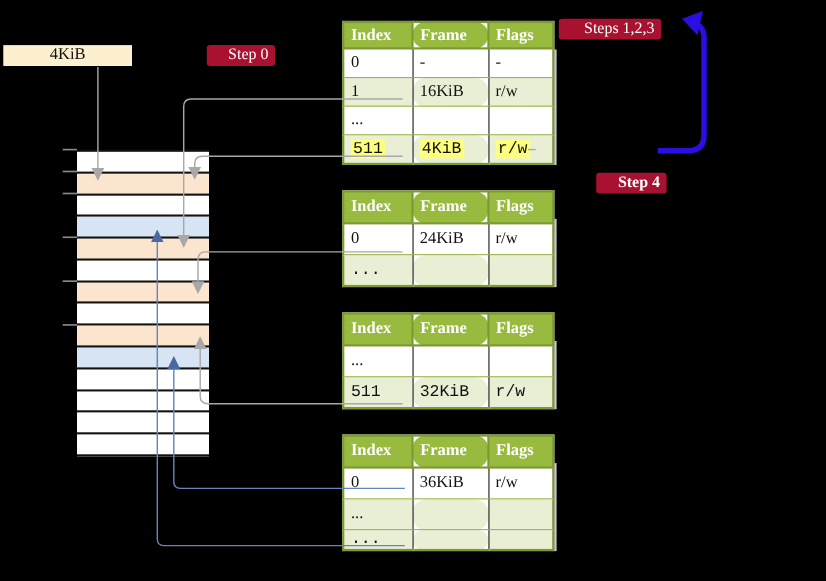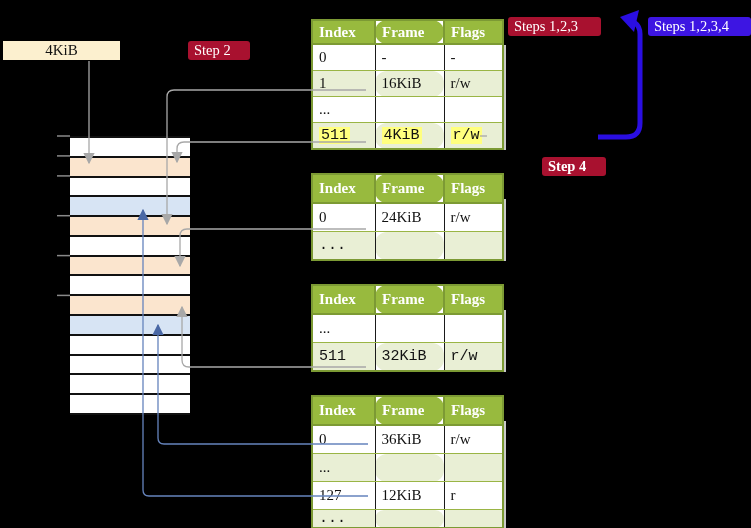--- a/index.html
+++ b/index.html
@@ -8,21 +8,21 @@
     font-family:"Liberation Serif","DejaVu Serif",serif;
   }
   
   .box-label{
     position:absolute;left:3px;top:41px;width:117px;height:19px;
     background:var(--cream,#fcf0cf);color:#111;font-size:15px;line-height:19px;
     text-align:center;
   }
   .badge{
     position:absolute;height:19px;line-height:19px;border-radius:3px;
-    color:#fff;font-size:14.5px;text-align:left;padding:0 6px;
+    color:#fff;font-size:14.5px;text-align:right;padding:0 6px;
     background:var(--badge-red,#a8112f);
   }
   .badge.step0{left:188px;top:41px;width:50px;}
   .badge.steps123{left:508px;top:17px;width:81px;}
   .badge.steps1234{left:648px;top:17px;width:91px;background:var(--badge-blue,#3d15e2);}
   .badge.step4{left:542px;top:157px;width:52px;font-weight:bold;}
   
   .memstack{
     position:absolute;left:70px;top:136px;width:120px;height:279px;
     display:flex;flex-direction:column;border-top:2px solid #111;
@@ -66,23 +66,22 @@
   
   .overlay{position:absolute;left:0;top:0;z-index:5;pointer-events:none;}
 </style>
 </head>
 <body>
 
 <div class="canvas">
 
   <div class="box-label">4KiB</div>
 
-  <div class="badge step0">Step 2</div>
+  <div class="badge step0">Step 0</div>
   <div class="badge steps123">Steps 1,2,3</div>
-  <div class="badge steps1234">Steps 1,2,3,4</div>
   <div class="badge step4">Step 4</div>
 
   <div class="memstack" id="memstack">
       <div class="mrow white"></div>
       <div class="mrow peach"></div>
       <div class="mrow white"></div>
       <div class="mrow blue"></div>
       <div class="mrow peach"></div>
       <div class="mrow white"></div>
       <div class="mrow peach"></div>
@@ -186,25 +185,20 @@
         <tbody>
           <tr>
             <td class="col-index">0</td>
             <td class="col-frame">36KiB</td>
             <td class="col-flags">r/w</td>
           </tr>
           <tr class="shaded">
             <td class="col-index">...</td>
             <td class="col-frame"></td>
             <td class="col-flags"></td>
-          </tr>
-          <tr>
-            <td class="col-index">127</td>
-            <td class="col-frame">12KiB</td>
-            <td class="col-flags">r</td>
           </tr>
           <tr class="shaded">
             <td class="col-index">...</td>
             <td class="col-frame"></td>
             <td class="col-flags"></td>
           </tr>
         </tbody>
       </table>
     </div>
 

